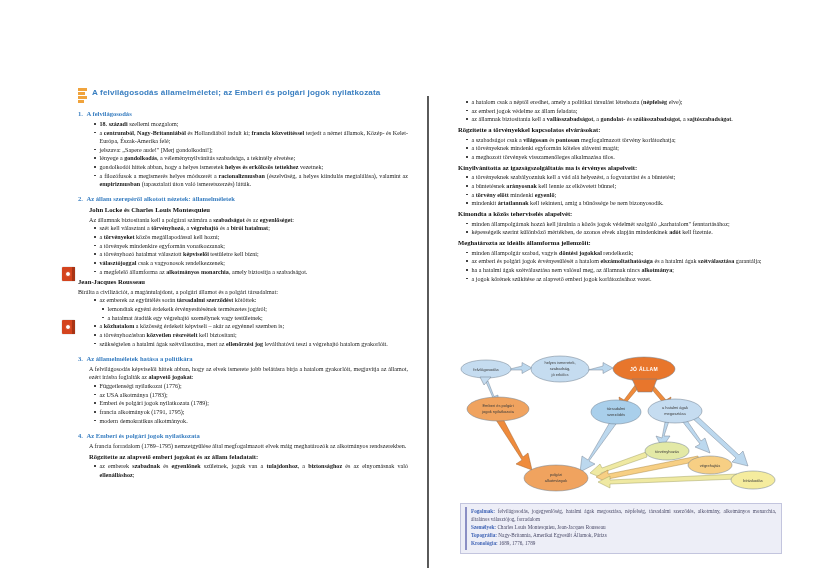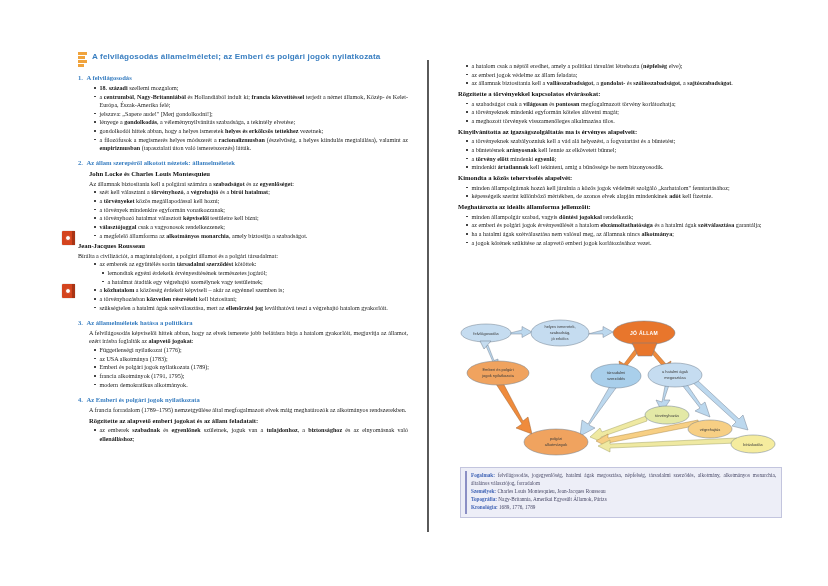--- a/index.html
+++ b/index.html
@@ -4,21 +4,21 @@
 <style>
   html,body{margin:0;padding:0;}
   body{
     width:828px;height:586px;
     background:#ffffff;
     font-family:"Liberation Serif", serif;
     color:#1a1a1a;
     overflow:hidden;
     position:relative;
   }
-  .page{position:absolute;inset:0;background:#fff;}
+  .page{position:absolute;inset:0;background:#fff;margin-top:36px;}
 
   
   .spine{
     position:absolute;left:427px;top:60px;width:2px;height:472px;
     background:linear-gradient(to right,#cfcfcf,#111 40%,#111 60%,#d8d8d8);
   }
 
   
   .col-left{position:absolute;left:78px;top:52px;width:330px;}
   .col-right{position:absolute;left:458px;top:62px;width:330px;}

